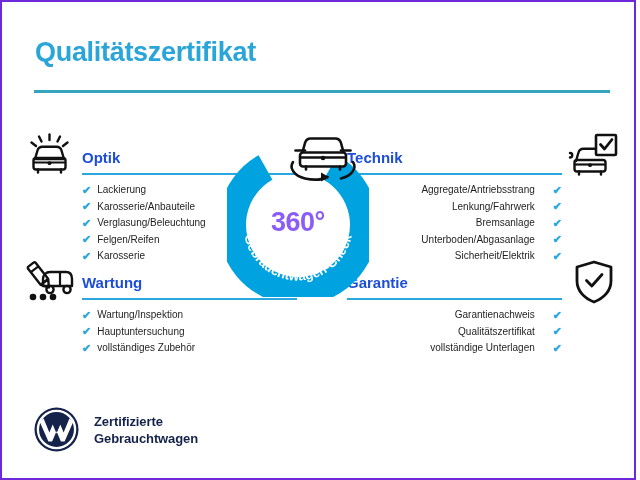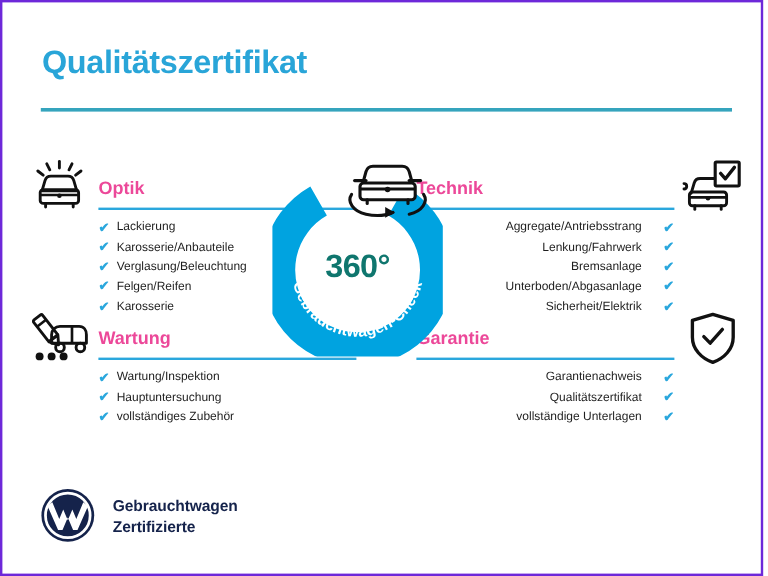--- a/index.html
+++ b/index.html
@@ -44,21 +44,21 @@
   .section {
     position: absolute;
   }
   .sec-head {
     position: relative;
     height: 26px;
   }
   .sec-title {
     font-size: 15px;
     font-weight: bold;
-    color: #ec4899;
+    color: #1d4ed8;
     line-height: 18px;
     white-space: nowrap;
   }
   .sec-rule {
     position: absolute;
     left: 0;
     right: 0;
     bottom: 0;
     height: 2px;
     background: #2aa7dd;
@@ -117,21 +117,21 @@
   }
   #badge-ring { position: absolute; left: 0; top: 0; }
   #badge-value {
     position: absolute;
     left: 0;
     top: 52px;
     width: 142px;
     text-align: center;
     font-size: 27px;
     font-weight: bold;
-    color: #0f766e;
+    color: #8b5cf6;
     letter-spacing: -0.5px;
   }
   #badge-curve { position: absolute; left: 0; top: 0; }
   #badge-car-icon {
     position: absolute;
     left: 283px;
     top: 126px;
   }
 
   
@@ -348,18 +348,18 @@
   </div>
 
   <div id="footer">
     <svg width="47" height="47" viewBox="0 0 47 47">
       <circle cx="23.5" cy="23.5" r="22" fill="#15234b"></circle>
       <circle cx="23.5" cy="23.5" r="18.6" fill="none" stroke="#ffffff" stroke-width="2.3"></circle>
       <path d="M10.6 12.5 L16.4 26.6 L19.7 18.6 L23.5 27.6 L27.3 18.6 L30.6 26.6 L36.4 12.5
                L40.4 15.6 L31.6 35.6 L27.9 35.6 L23.5 25.2 L19.1 35.6 L15.4 35.6 L6.6 15.6 Z" fill="#ffffff"></path>
     </svg>
     <div id="footer-text">
+      <span>Zertifizierte</span>
       <span>Gebrauchtwagen</span>
-      <span>Zertifizierte</span>
     </div>
   </div>
 
 </div>
 
 </body></html>

